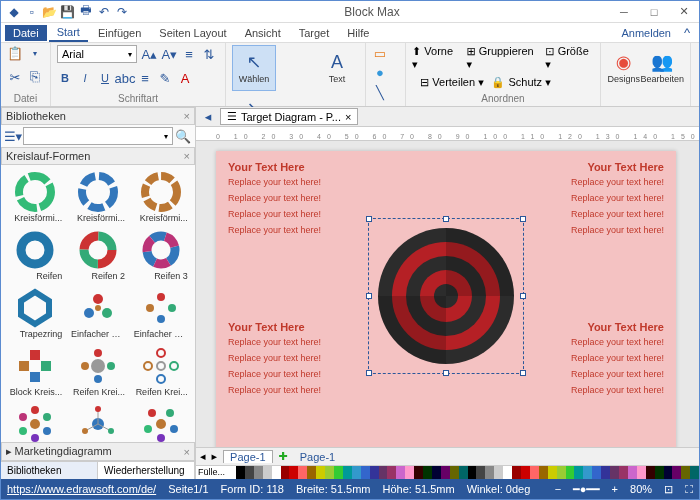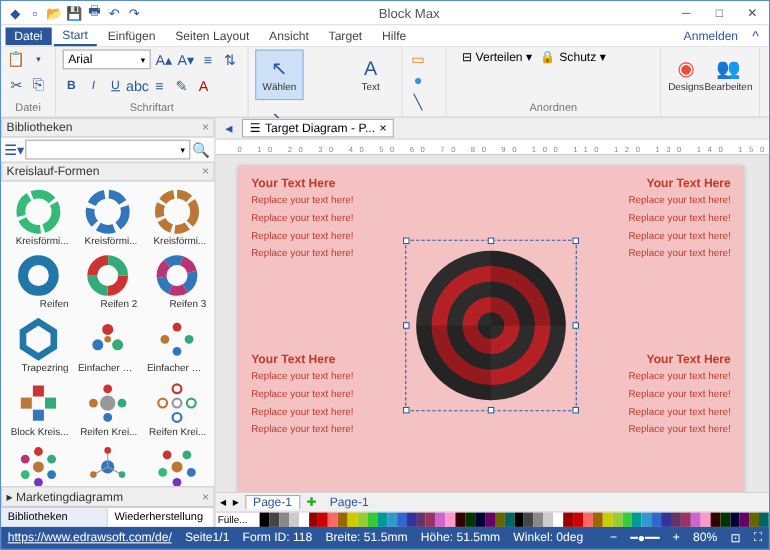--- a/index.html
+++ b/index.html
@@ -149,20 +149,25 @@
     <div class="lbl" style="width:100%">Basis Werkzeuge</div>
   </div>
   <div class="rgroup" style="width:40px">
     <i class="ico" style="color:#e67e22">▭</i>
     <i class="ico" style="color:#3498db">●</i>
     <i class="ico">╲</i>
     <div class="lbl"> </div>
   </div>
   <div class="rgroup" style="width:195px">
     <div class="rrow" style="gap:8px">
+      <span>⬆ <span>Vorne</span> ▾</span>
+      <span>⊞ <span>Gruppieren</span> ▾</span>
+      <span>⊡ <span>Größe</span> ▾</span>
+    </div>
+    <div class="rrow" style="gap:8px">
       <span> </span>
       <span>⊟ <span>Verteilen</span> ▾</span>
       <span>🔒 <span>Schutz</span> ▾</span>
     </div>
     <div class="lbl">Anordnen</div>
   </div>
   <div class="rgroup" style="width:90px;flex-direction:row">
     <div class="bigbtn">
         <div class="bi" style="color:#e74c3c">◉</div>
         <span>Designs</span>

